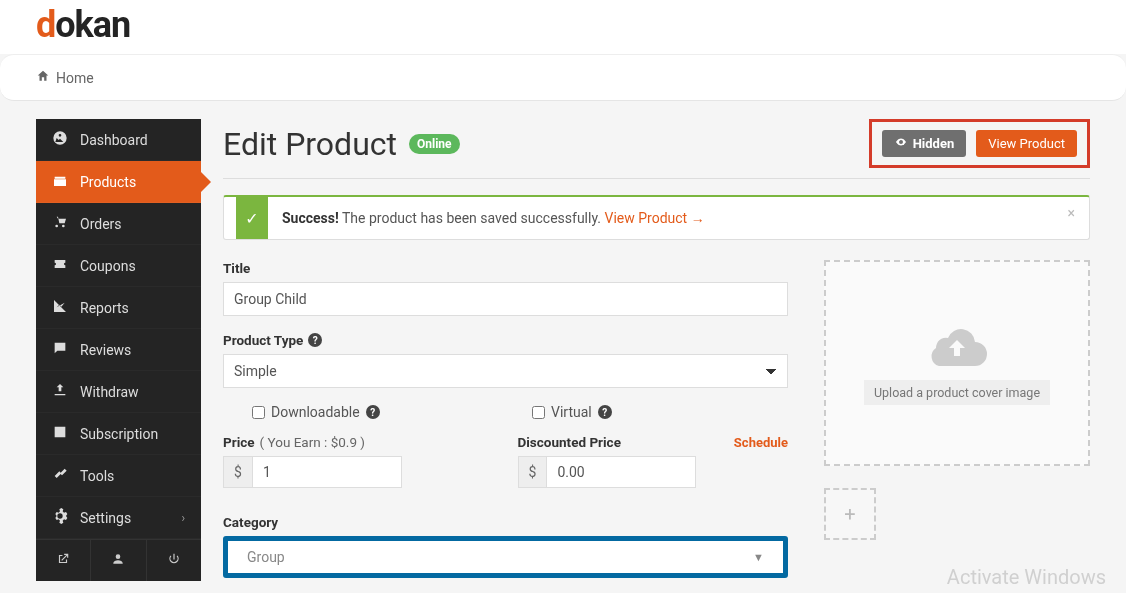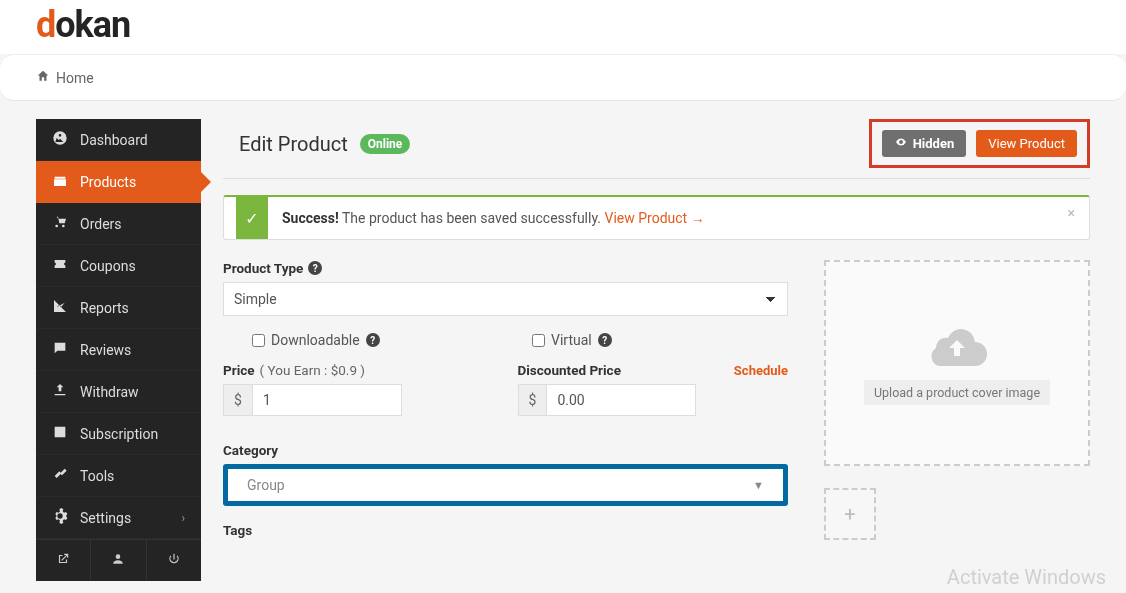--- a/index.html
+++ b/index.html
@@ -14,21 +14,21 @@
     .sidebar { width:165px; background:#242424; flex-shrink:0; }
     .nav-item { display:flex; align-items:center; gap:12px; padding:11px 16px; color:#ddd; cursor:pointer; font-size:14px; border-bottom:1px solid rgba(255,255,255,0.03); position:relative; }
     .nav-item.active { background:#e35b1b; color:#fff; }
     .nav-item.active::after { content:""; position:absolute; right:-10px; top:50%; transform:translateY(-50%); border-top:10px solid transparent; border-bottom:10px solid transparent; border-left:10px solid #e35b1b; }
     .nav-item .chev { margin-left:auto; font-size:12px; color:#999; }
     .icon-row { display:flex; border-top:1px solid #333; }
     .icon-row div { flex:1; text-align:center; padding:12px 0; color:#ccc; cursor:pointer; }
     .icon-row div + div { border-left:1px solid #333; }
     .main { flex:1; min-width:0; }
     .title-row { display:flex; align-items:center; gap:12px; padding-bottom:10px; border-bottom:1px solid #ddd; margin-bottom:16px; }
-    .page-title { font-size:20px; font-weight:400; color:#333;margin-left:16px; }
+    .page-title { font-size:32px; font-weight:400; color:#333; }
     .badge-online { background:#5cb85c; color:#fff; font-size:12px; padding:3px 8px; border-radius:10px; font-weight:bold; }
     .title-actions { margin-left:auto; display:flex; gap:10px; align-items:center; border:3px solid #d43c2a; padding:8px 10px; }
     .btn { border:none; border-radius:3px; padding:6px 12px; font-size:13px; cursor:pointer; display:inline-flex; align-items:center; gap:5px; }
     .btn-hidden { background:#6f6f6f; color:#fff; font-weight:bold; }
     .btn-view { background:#e35b1b; color:#fff; }
     .alert { background:#fff; border:1px solid #ddd; border-top:2px solid #7bb63f; border-radius:3px; display:flex; align-items:center; margin-bottom:20px; position:relative; }
     .alert-icon { width:32px; height:42px; background:#7bb63f; color:#fff; display:flex; align-items:center; justify-content:center; font-size:16px; margin-left:12px; }
     .alert-text { padding:12px 14px; color:#555; }
     .alert-text strong { color:#333; }
     .alert-link { color:#e35b1b; text-decoration:none; }
@@ -175,20 +175,24 @@
     <div class="alert">
       <div class="alert-icon">✓</div>
       <div class="alert-text">
         <strong>Success!</strong><span> The product has been saved successfully. </span><a class="alert-link">View Product →</a>
       </div>
       <span class="alert-close">×</span>
     </div>
 
     <div class="form-cols">
       <div class="form-left">
+        <div class="mb">
+          <div class="field-label">Title</div>
+          <input class="text-input" value="Group Child" style="">
+        </div>
 
         <div class="mb">
           <div class="field-label">
             <span>Product Type</span>
             <span class="help-icon">?</span>
           </div>
           <select class="select-input">
             <option>Simple</option>
           </select>
         </div>

